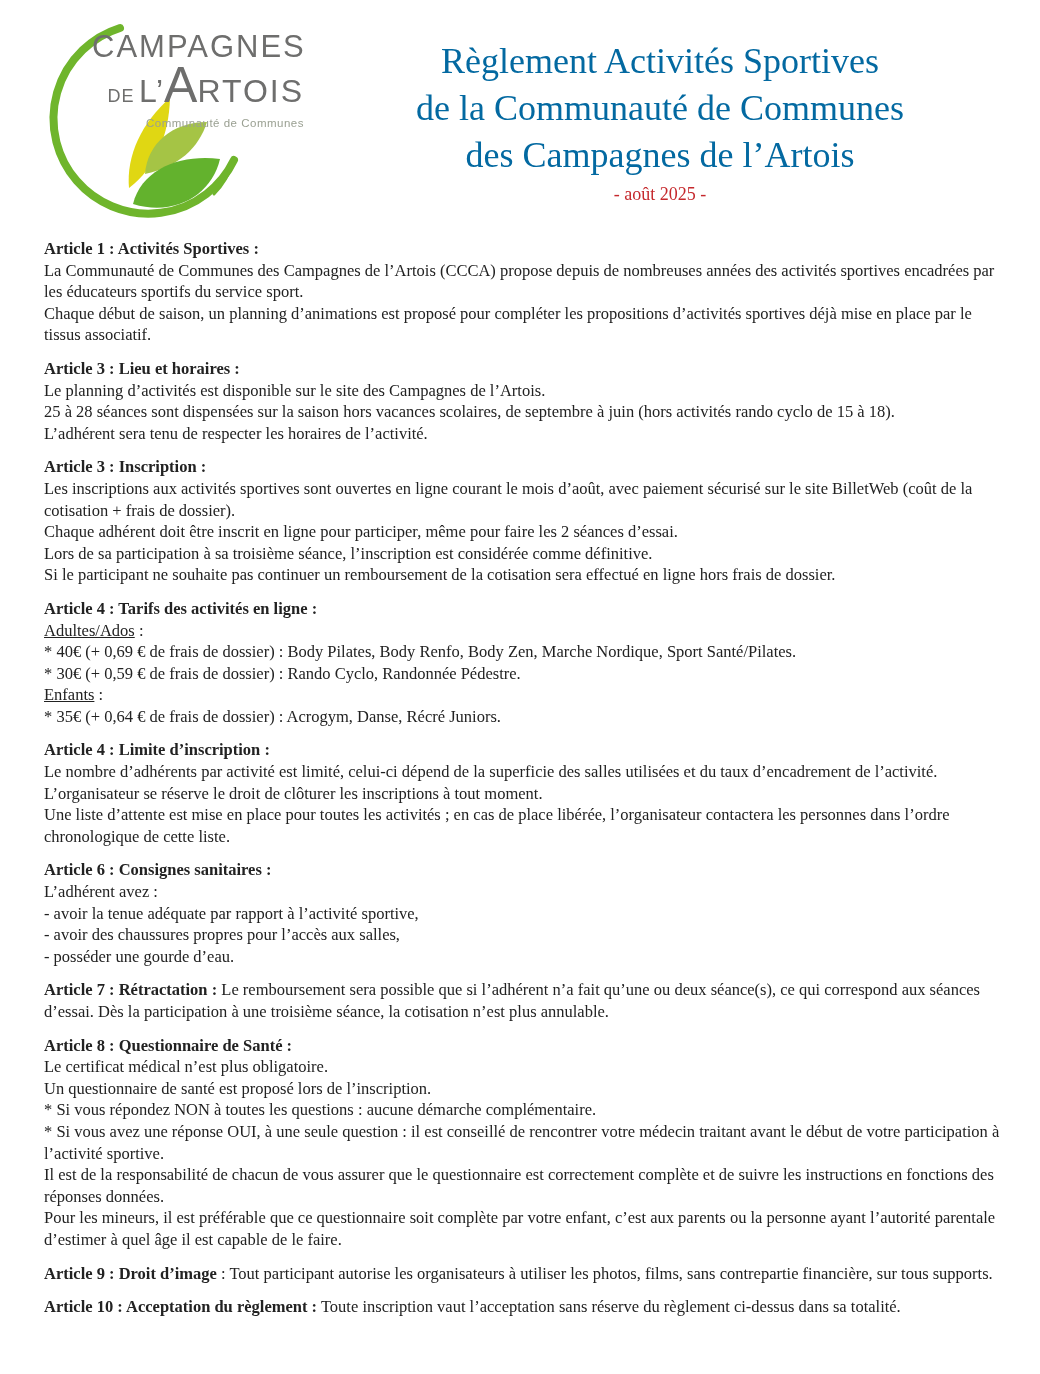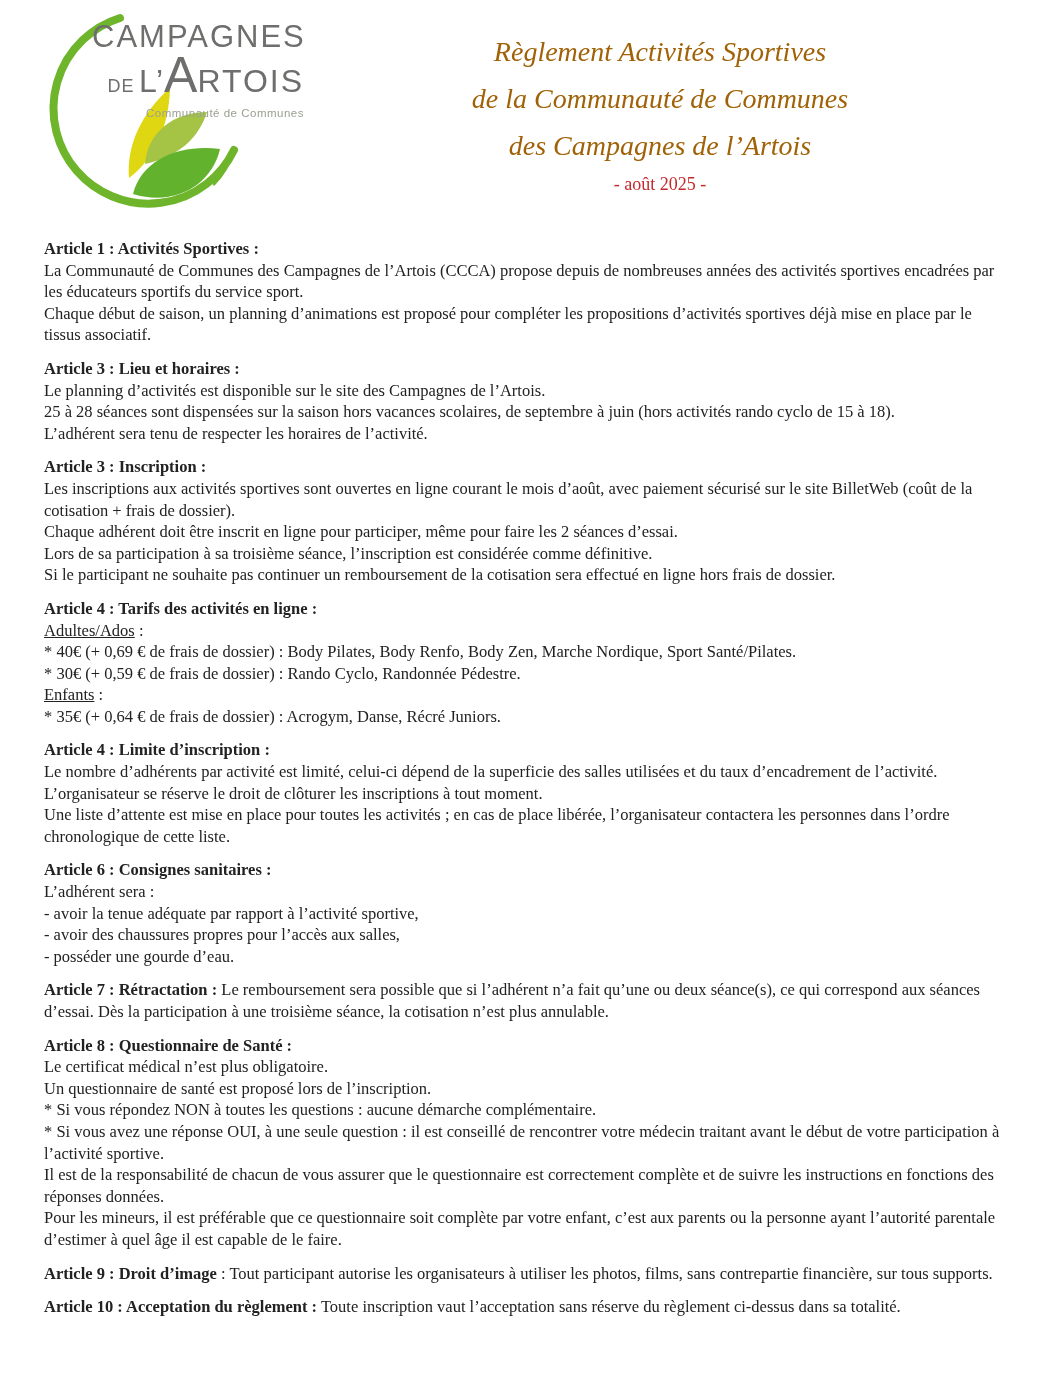--- a/index.html
+++ b/index.html
@@ -10,21 +10,21 @@
     height: 1374px;
     background: #ffffff;
     overflow: hidden;
     font-family: "Liberation Serif", "DejaVu Serif", serif;
     color: #222222;
   }
   
   .header {
     display: flex;
     height: 212px;
-    padding-top: 8px;
+    padding-top: 18px;
   }
   .logo {
     position: relative;
     width: 278px;
     height: 205px;
     margin-left: 44px;
     flex: 0 0 auto;
   }
   .logo svg { position: absolute; top: 0; left: 0; }
   .logo-text {
@@ -60,24 +60,23 @@
     margin-top: 1px;
     white-space: nowrap;
   }
   .title-block {
     flex: 1 1 auto;
     text-align: center;
     padding-top: 20px;
     padding-right: 42px;
   }
   .title-line {
-    font-size: 28px;
+    font-size: 36px;
     line-height: 47px;
-    color: #a16207;
-    font-style: italic;
+    color: #0369a1;
   }
   .date-line {
     font-size: 18px;
     line-height: 22px;
     margin-top: 4px;
     color: #c5282c;
   }
   
   .content {
     margin: 26px 38px 0 44px;
@@ -158,21 +157,21 @@
 
     <section class="article">
       <h3 class="art-head">Article 4 : Limite d’inscription :</h3>
       <p class="art-p">Le nombre d’adhérents par activité est limité, celui-ci dépend de la superficie des salles utilisées et du taux d’encadrement de l’activité.</p>
       <p class="art-p">L’organisateur se réserve le droit de clôturer les inscriptions à tout moment.</p>
       <p class="art-p">Une liste d’attente est mise en place pour toutes les activités ; en cas de place libérée, l’organisateur contactera les personnes dans l’ordre chronologique de cette liste.</p>
     </section>
 
     <section class="article">
       <h3 class="art-head">Article 6 : Consignes sanitaires :</h3>
-      <p class="art-p">L’adhérent sera  :</p>
+      <p class="art-p">L’adhérent avez  :</p>
       <p class="art-p">- avoir la tenue adéquate par rapport à l’activité sportive,</p>
       <p class="art-p">- avoir des chaussures propres pour l’accès aux salles,</p>
       <p class="art-p">- posséder une gourde d’eau.</p>
     </section>
 
     <section class="article">
       <p class="art-p"><span class="inline-head">Article 7 : Rétractation :</span><span> Le remboursement sera possible que si l’adhérent n’a fait qu’une ou deux séance(s), ce qui correspond aux séances d’essai. Dès la participation à une troisième séance, la cotisation n’est plus annulable.</span></p>
     </section>
 
     <section class="article">

